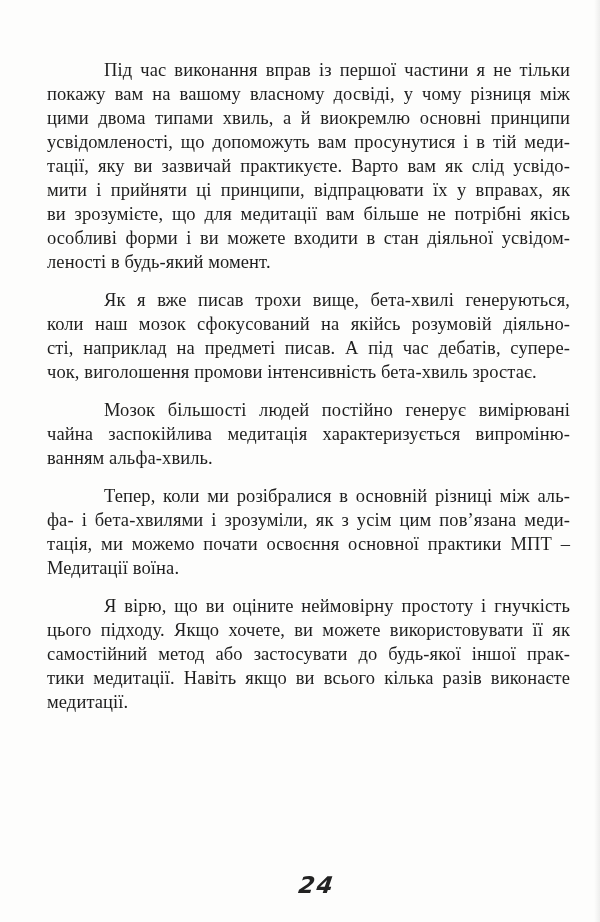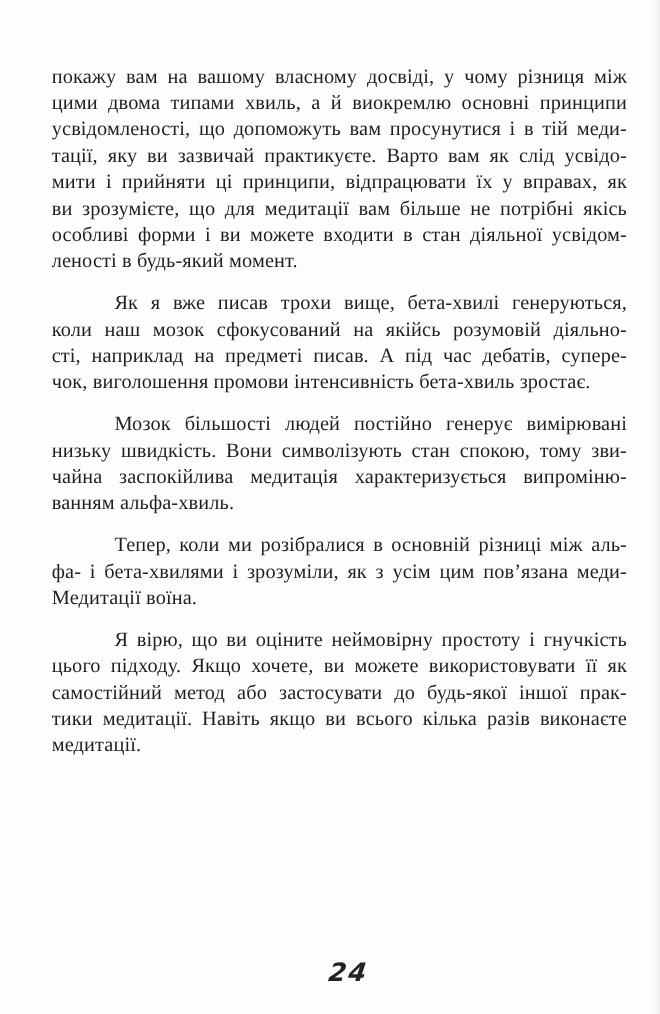--- a/index.html
+++ b/index.html
@@ -53,47 +53,48 @@
     transform: skewX(-8deg);
   }
 </style>
 </head>
 <body>
 
 <div class="page">
   <div class="text-block">
 
     <p class="para">
+      <span class="pline first">Під час виконання вправ із першої частини я не тільки</span>
       <span class="pline">покажу вам на вашому власному досвіді, у чому різниця між</span>
       <span class="pline">цими двома типами хвиль, а й виокремлю основні принципи</span>
       <span class="pline">усвідомленості, що допоможуть вам просунутися і в тій меди-</span>
       <span class="pline">тації, яку ви зазвичай практикуєте. Варто вам як слід усвідо-</span>
       <span class="pline">мити і прийняти ці принципи, відпрацювати їх у вправах, як</span>
       <span class="pline">ви зрозумієте, що для медитації вам більше не потрібні якісь</span>
       <span class="pline">особливі форми і ви можете входити в стан діяльної усвідом-</span>
       <span class="pline last">леності в будь-який момент.</span>
     </p>
 
     <p class="para">
       <span class="pline first">Як я вже писав трохи вище, бета-хвилі генеруються,</span>
       <span class="pline">коли наш мозок сфокусований на якійсь розумовій діяльно-</span>
       <span class="pline">сті, наприклад на предметі писав. А під час дебатів, супере-</span>
       <span class="pline last">чок, виголошення промови інтенсивність бета-хвиль зростає.</span>
     </p>
 
     <p class="para">
       <span class="pline first">Мозок більшості людей постійно генерує вимірювані</span>
-      <span class="pline">низьку швидкість. Вони символізують стан спокою, тому зви-</span>
       <span class="pline">чайна заспокійлива медитація характеризується випроміню-</span>
       <span class="pline last">ванням альфа-хвиль.</span>
     </p>
 
     <p class="para">
       <span class="pline first">Тепер, коли ми розібралися в основній різниці між аль-</span>
       <span class="pline">фа- і бета-хвилями і зрозуміли, як з усім цим пов’язана меди-</span>
+      <span class="pline">тація, ми можемо почати освоєння основної практики МПТ –</span>
       <span class="pline last">Медитації воїна.</span>
     </p>
 
     <p class="para">
       <span class="pline first">Я вірю, що ви оціните неймовірну простоту і гнучкість</span>
       <span class="pline">цього підходу. Якщо хочете, ви можете використовувати її як</span>
       <span class="pline">самостійний метод або застосувати до будь-якої іншої прак-</span>
       <span class="pline">тики медитації. Навіть якщо ви всього кілька разів виконаєте</span>
       <span class="pline last">медитації.</span>
     </p>

